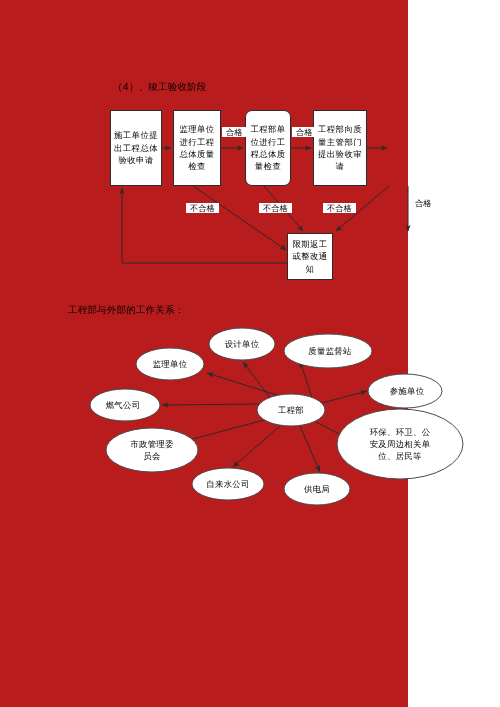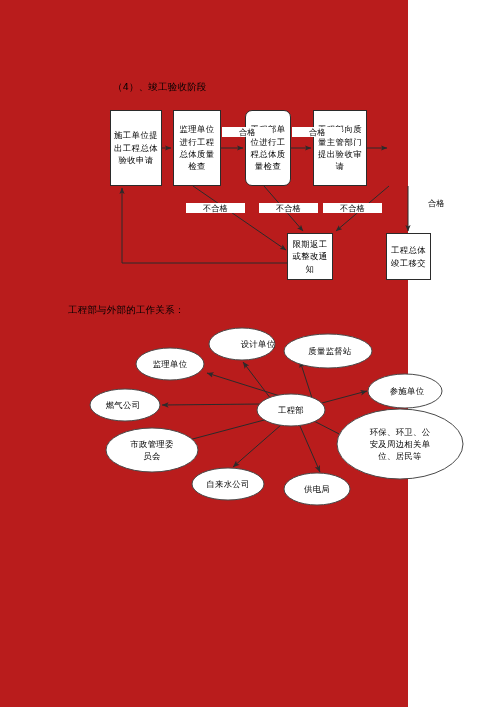--- a/index.html
+++ b/index.html
@@ -66,21 +66,21 @@
     letter-spacing: 0.4px;
     word-break: break-all;
     padding: 0 3px;
   }
   .edge-label {
     position: absolute;
     font-size: 8.2px;
     line-height: 10px;
     white-space: nowrap;
     background: #ffffff;
-    padding: 0 17px;
+    padding: 0 4px;
     color: #000;
   }
 
   
   .ell-label {
     position: absolute;
     font-size: 8.4px;
     line-height: 12px;
     letter-spacing: 0.3px;
     text-align: center;
@@ -132,23 +132,20 @@
       <span>监理单位进行工程总体质量检查</span>
     </div>
     <div class="fbox" style="left:245px; top:110px; width:46px; height:76px;border-radius:7px;">
       <span>工程部单位进行工程总体质量检查</span>
     </div>
     <div class="fbox" style="left:313px; top:110px; width:54px; height:76px;">
       <span>工程部向质量主管部门提出验收审请</span>
     </div>
     <div class="fbox" style="left:287px; top:233px; width:46px; height:47px;">
       <span>限期返工或整改通知</span>
-    </div>
-    <div class="fbox" style="left:386px; top:233px; width:45px; height:47px;">
-      <span>工程总体竣工移交</span>
     </div>
 
     <div class="edge-label" style="left:222px; top:127px;">合格</div>
     <div class="edge-label" style="left:292px; top:127px;">合格</div>
     <div class="edge-label" style="left:411px; top:198px;">合格</div>
     <div class="edge-label" style="left:186px; top:203px;">不合格</div>
     <div class="edge-label" style="left:259px; top:203px;">不合格</div>
     <div class="edge-label" style="left:323px; top:203px;">不合格</div>
   </div>
 
@@ -183,21 +180,21 @@
         <ellipse cx="125" cy="405" rx="35" ry="16"></ellipse>
         <ellipse cx="405" cy="391" rx="37" ry="17"></ellipse>
         <ellipse cx="152" cy="450" rx="46" ry="22"></ellipse>
         <ellipse cx="228" cy="484" rx="36" ry="16"></ellipse>
         <ellipse cx="317" cy="489" rx="33" ry="16"></ellipse>
         <ellipse cx="400" cy="444" rx="63" ry="35"></ellipse>
       </g>
     </svg>
 
     <div class="ell-label" style="left:291px; top:410px;">工程部</div>
-    <div class="ell-label" style="left:242px; top:344px;margin-left:16px;">设计单位</div>
+    <div class="ell-label" style="left:242px; top:344px;">设计单位</div>
     <div class="ell-label" style="left:330px; top:351px;">质量监督站</div>
     <div class="ell-label" style="left:170px; top:364px;">监理单位</div>
     <div class="ell-label" style="left:123px; top:405px;text-align:center;">燃气公司</div>
     <div class="ell-label" style="left:407px; top:391px;">参施单位</div>
     <div class="ell-label multi" style="left:152px; top:450px; width:62px;">
       <div>市政管理委</div>
       <div>员会</div>
     </div>
     <div class="ell-label" style="left:228px; top:484px;">自来水公司</div>
     <div class="ell-label" style="left:317px; top:489px;">供电局</div>

